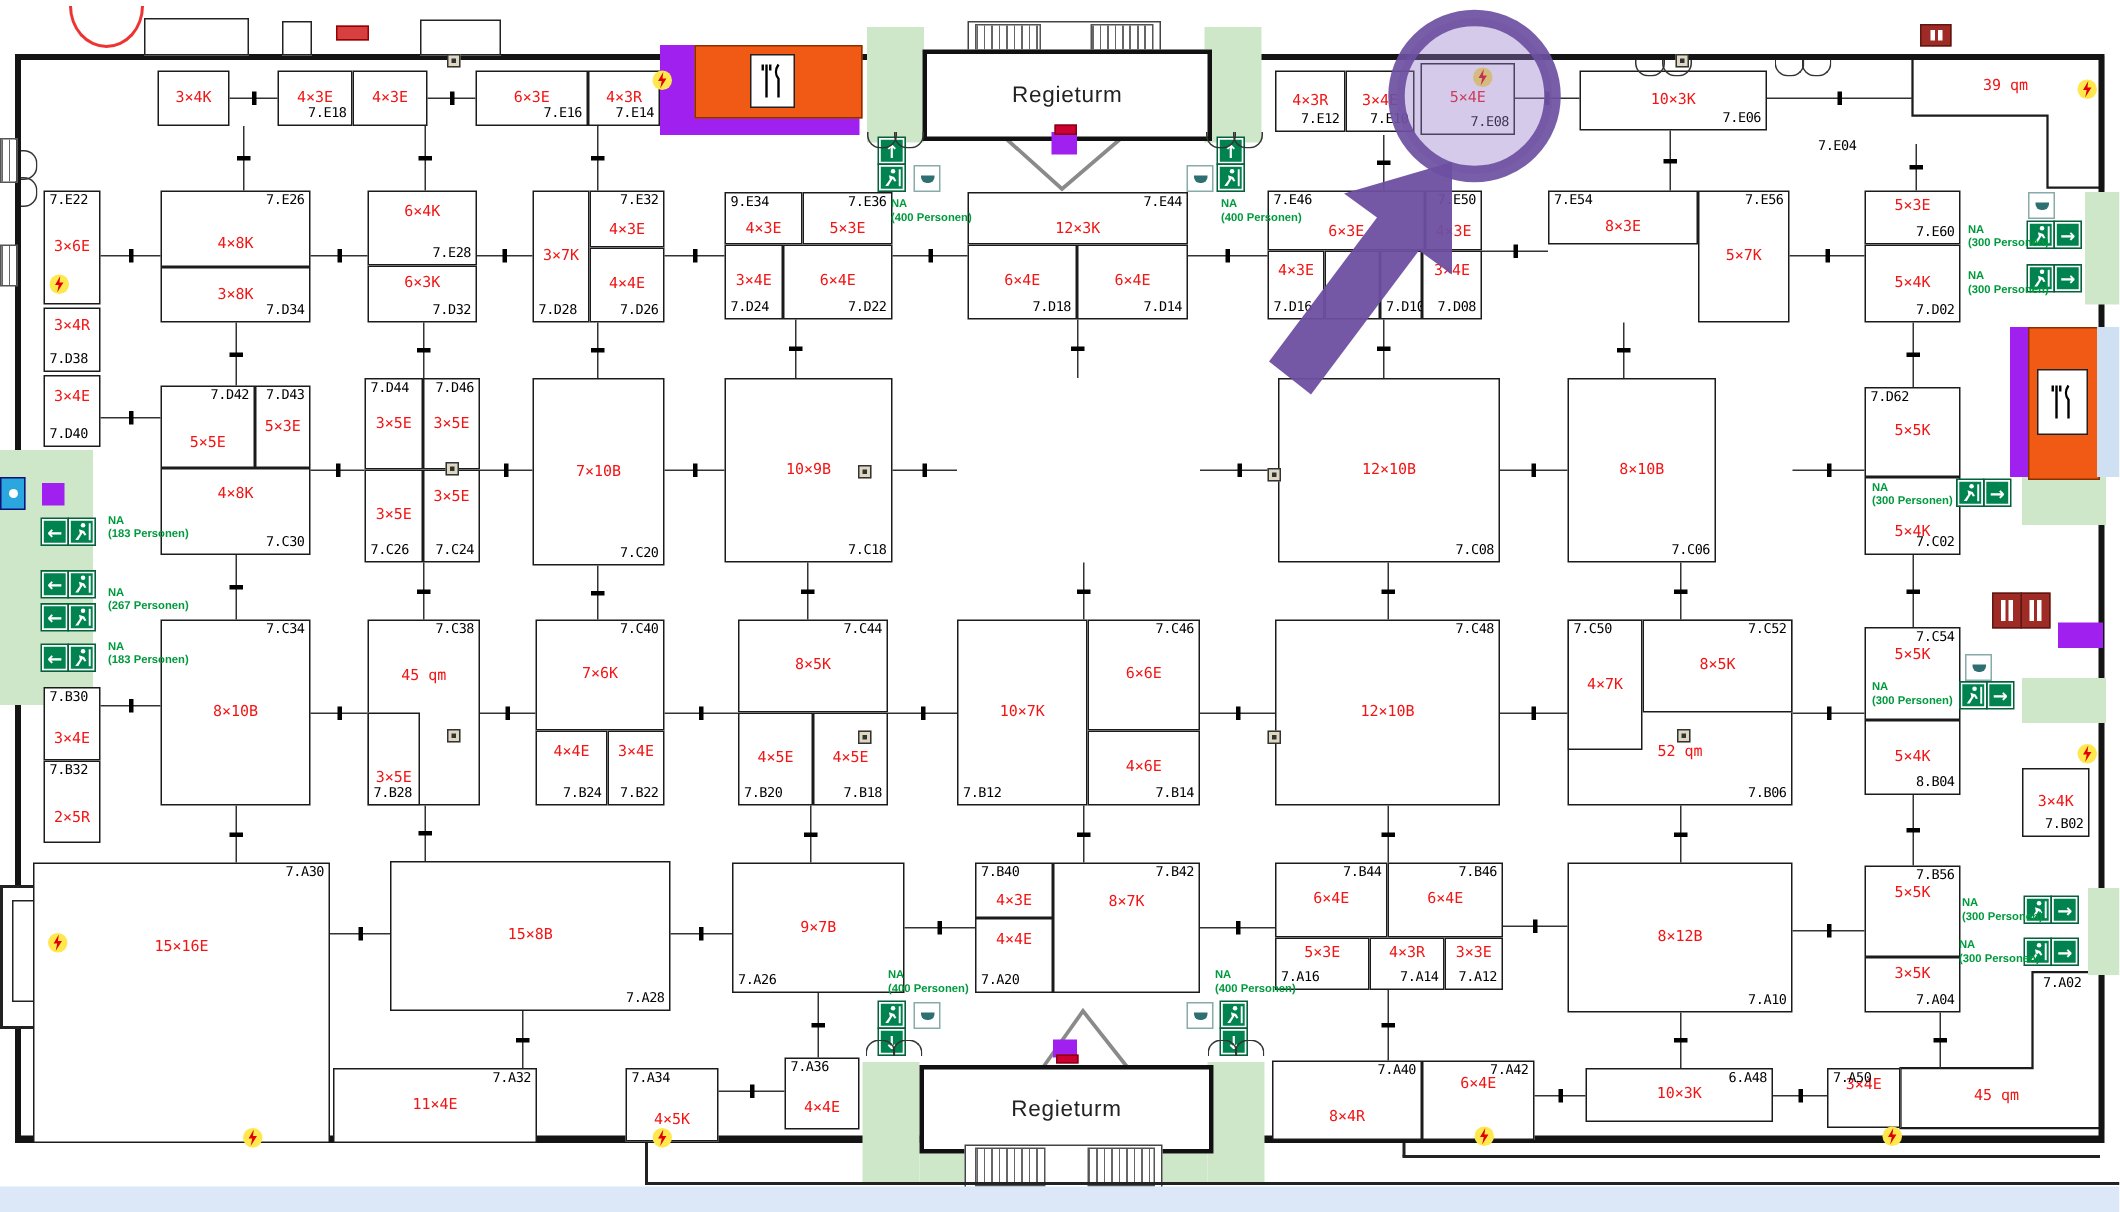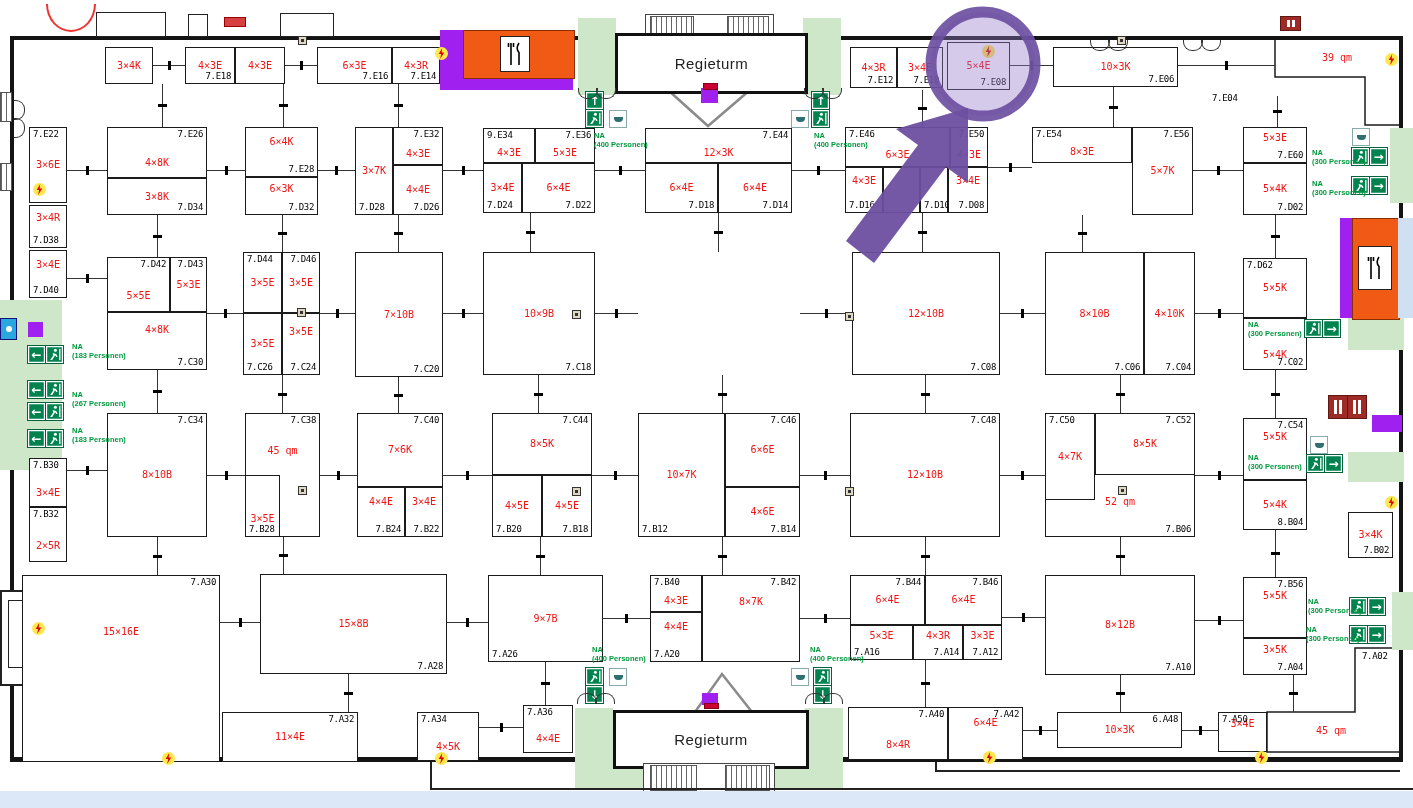--- a/index.html
+++ b/index.html
@@ -312,24 +312,20 @@
       <span class="dim dp-c">10×9B</span>
       <span class="num np-br">7.C18</span>
     </div>
     <div class="booth" style="left: 852px; top: 252px; width: 148px; height: 123px;">
       <span class="dim dp-c">12×10B</span>
       <span class="num np-br">7.C08</span>
     </div>
     <div class="booth" style="left: 1045px; top: 252px; width: 99px; height: 123px;">
       <span class="dim dp-c">8×10B</span>
       <span class="num np-br">7.C06</span>
-    </div>
-    <div class="booth" style="left: 1144px; top: 252px; width: 51px; height: 123px;">
-      <span class="dim dp-c">4×10K</span>
-      <span class="num np-br">7.C04</span>
     </div>
     <div class="booth" style="left: 1243px; top: 258px; width: 64px; height: 60px;">
       <span class="dim dp-c">5×5K</span>
       <span class="num np-tl">7.D62</span>
     </div>
     <div class="booth" style="left: 1243px; top: 318px; width: 64px; height: 52px;">
       <span class="dim dp-b">5×4K</span>
       <span class="num np-br">7.C02</span>
     </div>
     <div class="booth" style="left: 107px; top: 413px; width: 100px; height: 124px;">

